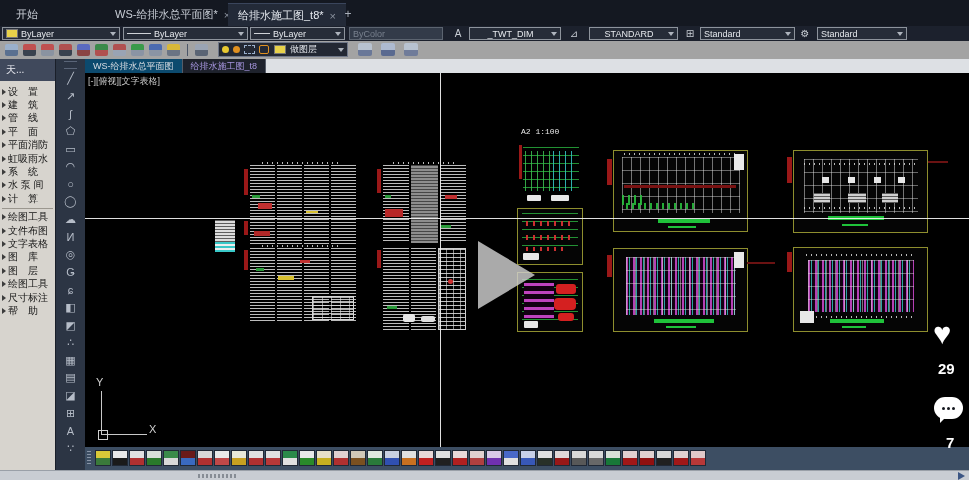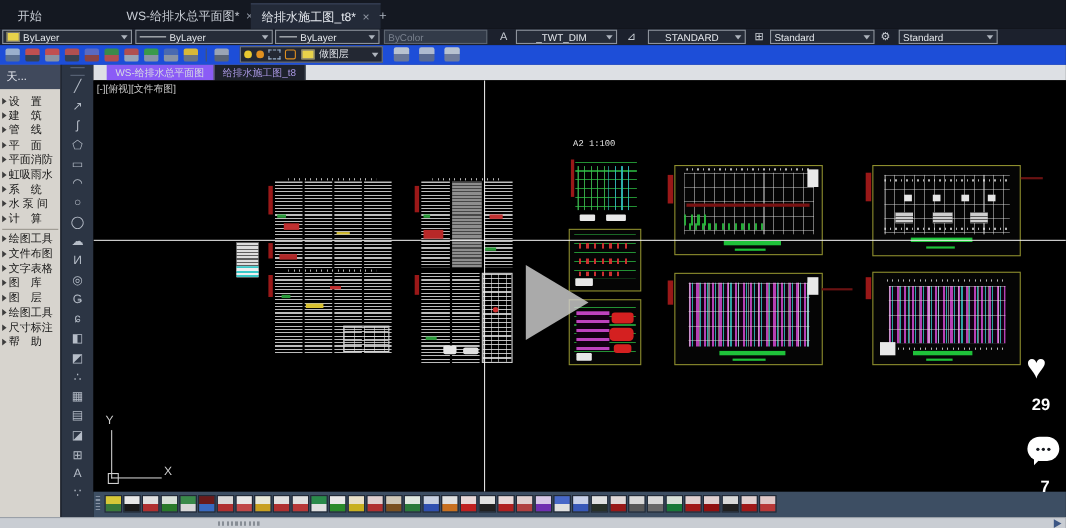--- a/index.html
+++ b/index.html
@@ -25,21 +25,21 @@
   .cmb .lbl{flex:1;white-space:nowrap;overflow:hidden;}
   .cmb.disabled{background:#333b49;border-color:#5c6470;color:#79818e;}
   .chev{width:0;height:0;border-left:3px solid transparent;border-right:3px solid transparent;
         border-top:4px solid #aeb4bd;flex:none;}
   .swatch{width:10px;height:7px;background:#e8d24a;border:1px solid #777;flex:none;}
   .lineswatch{width:24px;height:1px;background:#cfd3d8;flex:none;}
   .minicon{position:absolute;top:1px;width:16px;height:13px;display:flex;align-items:center;
            justify-content:center;color:#c8cdd4;font-size:10px;}
 
   
-  .toolsrow{position:absolute;left:0;top:41px;width:969px;height:18px;background:#1d4ed8;}
+  .toolsrow{position:absolute;left:0;top:41px;width:969px;height:18px;background:#a3a3a3;}
   .ticn{width:13px;height:12px;border-radius:2px;flex:none;}
   #row2-icons{position:absolute;left:5px;top:3px;display:flex;gap:5px;align-items:center;}
   .vsep{width:1px;height:12px;background:#4a5568;margin:0 2px;}
   .layergroup{position:absolute;left:218px;top:1px;width:130px;height:15px;background:#232833;
               border:1px solid #6f7788;display:flex;align-items:center;gap:4px;padding:0 3px;
               box-sizing:border-box;color:#e4e7ec;font-size:9px;}
   .bulb{width:7px;height:7px;border-radius:50%;flex:none;}
   .lockg{width:8px;height:7px;border:1px solid #e09020;border-radius:2px;flex:none;position:relative;}
   .frameg{width:9px;height:7px;border:1px dashed #9ab0cc;flex:none;}
   #post-combo-icons{position:absolute;left:358px;top:2px;display:flex;gap:9px;}
@@ -60,21 +60,21 @@
   .vtoolbar{position:absolute;left:55px;top:59px;width:30px;height:421px;background:#2c3544;
             border-left:1px solid #1a1f29;box-sizing:border-box;}
   .vgrip{height:6px;margin:2px 8px 1px 8px;border-top:1px solid #5a6578;border-bottom:1px solid #5a6578;}
   .vt{height:17.6px;display:flex;align-items:center;justify-content:center;font-size:11px;
       color:#b6bdc8;}
 
   
   .dwgtabs{position:absolute;left:85px;top:59px;width:884px;height:14px;background:#dde0e4;
            display:flex;align-items:stretch;}
   .dtab{display:flex;align-items:center;padding:0 8px;font-size:9px;white-space:nowrap;}
-  .dtab.t1{background:#8b5cf6;color:#d8dce2;border-right:1px solid #555c68;margin-left:12px;}
+  .dtab.t1{background:#0c4a6e;color:#d8dce2;border-right:1px solid #555c68;}
   .dtab.t2{background:#1e222c;color:#a796e0;border-right:1px solid #555c68;}
 
   
   .canvas{position:absolute;left:85px;top:73px;width:884px;height:374px;background:#000;overflow:hidden;}
   .vplabel{position:absolute;left:3px;top:2px;color:#c8c8c8;font-size:9px;}
   .sheetlabel{position:absolute;left:436px;top:54px;color:#e8e8e8;font-size:8px;font-family:"Liberation Mono","DejaVu Sans Mono",monospace;}
   .tl{background-image:repeating-linear-gradient(180deg,rgba(235,235,235,.8) 0 1px,transparent 1px 3px);}
   .tld{background-image:repeating-linear-gradient(180deg,rgba(40,40,40,.7) 0 1px,transparent 1px 3px);}
   .cols{display:flex;gap:2px;}
   .col{flex:1;}
@@ -318,21 +318,21 @@
         <div class="vt">∵</div>
       </div>
   </div>
 
   <div class="dwgtabs">
     <div class="dtab t1">WS-给排水总平面图</div>
     <div class="dtab t2">给排水施工图_t8</div>
   </div>
 
   <div class="canvas">
-    <div class="vplabel">[-][俯视][文件布图]</div>
+    <div class="vplabel">[-][俯视][文字表格]</div>
     <div class="sheetlabel">A2 1:100</div>
 
     <div class="abs tld" style="left:130px;top:147px;width:20px;height:32px;background-color:#ddd;">
       <div class="abs" style="left:0;top:22px;width:20px;height:10px;background-image:repeating-linear-gradient(180deg,#39c8c8 0 2px,#eee 2px 4px);"></div>
     </div>
 
     <div class="abs cols" style="left:165px;top:92px;width:106px;height:80px;">
       <div class="col tl"></div>
         <div class="col tl"></div>
       <div class="col tl"></div>

